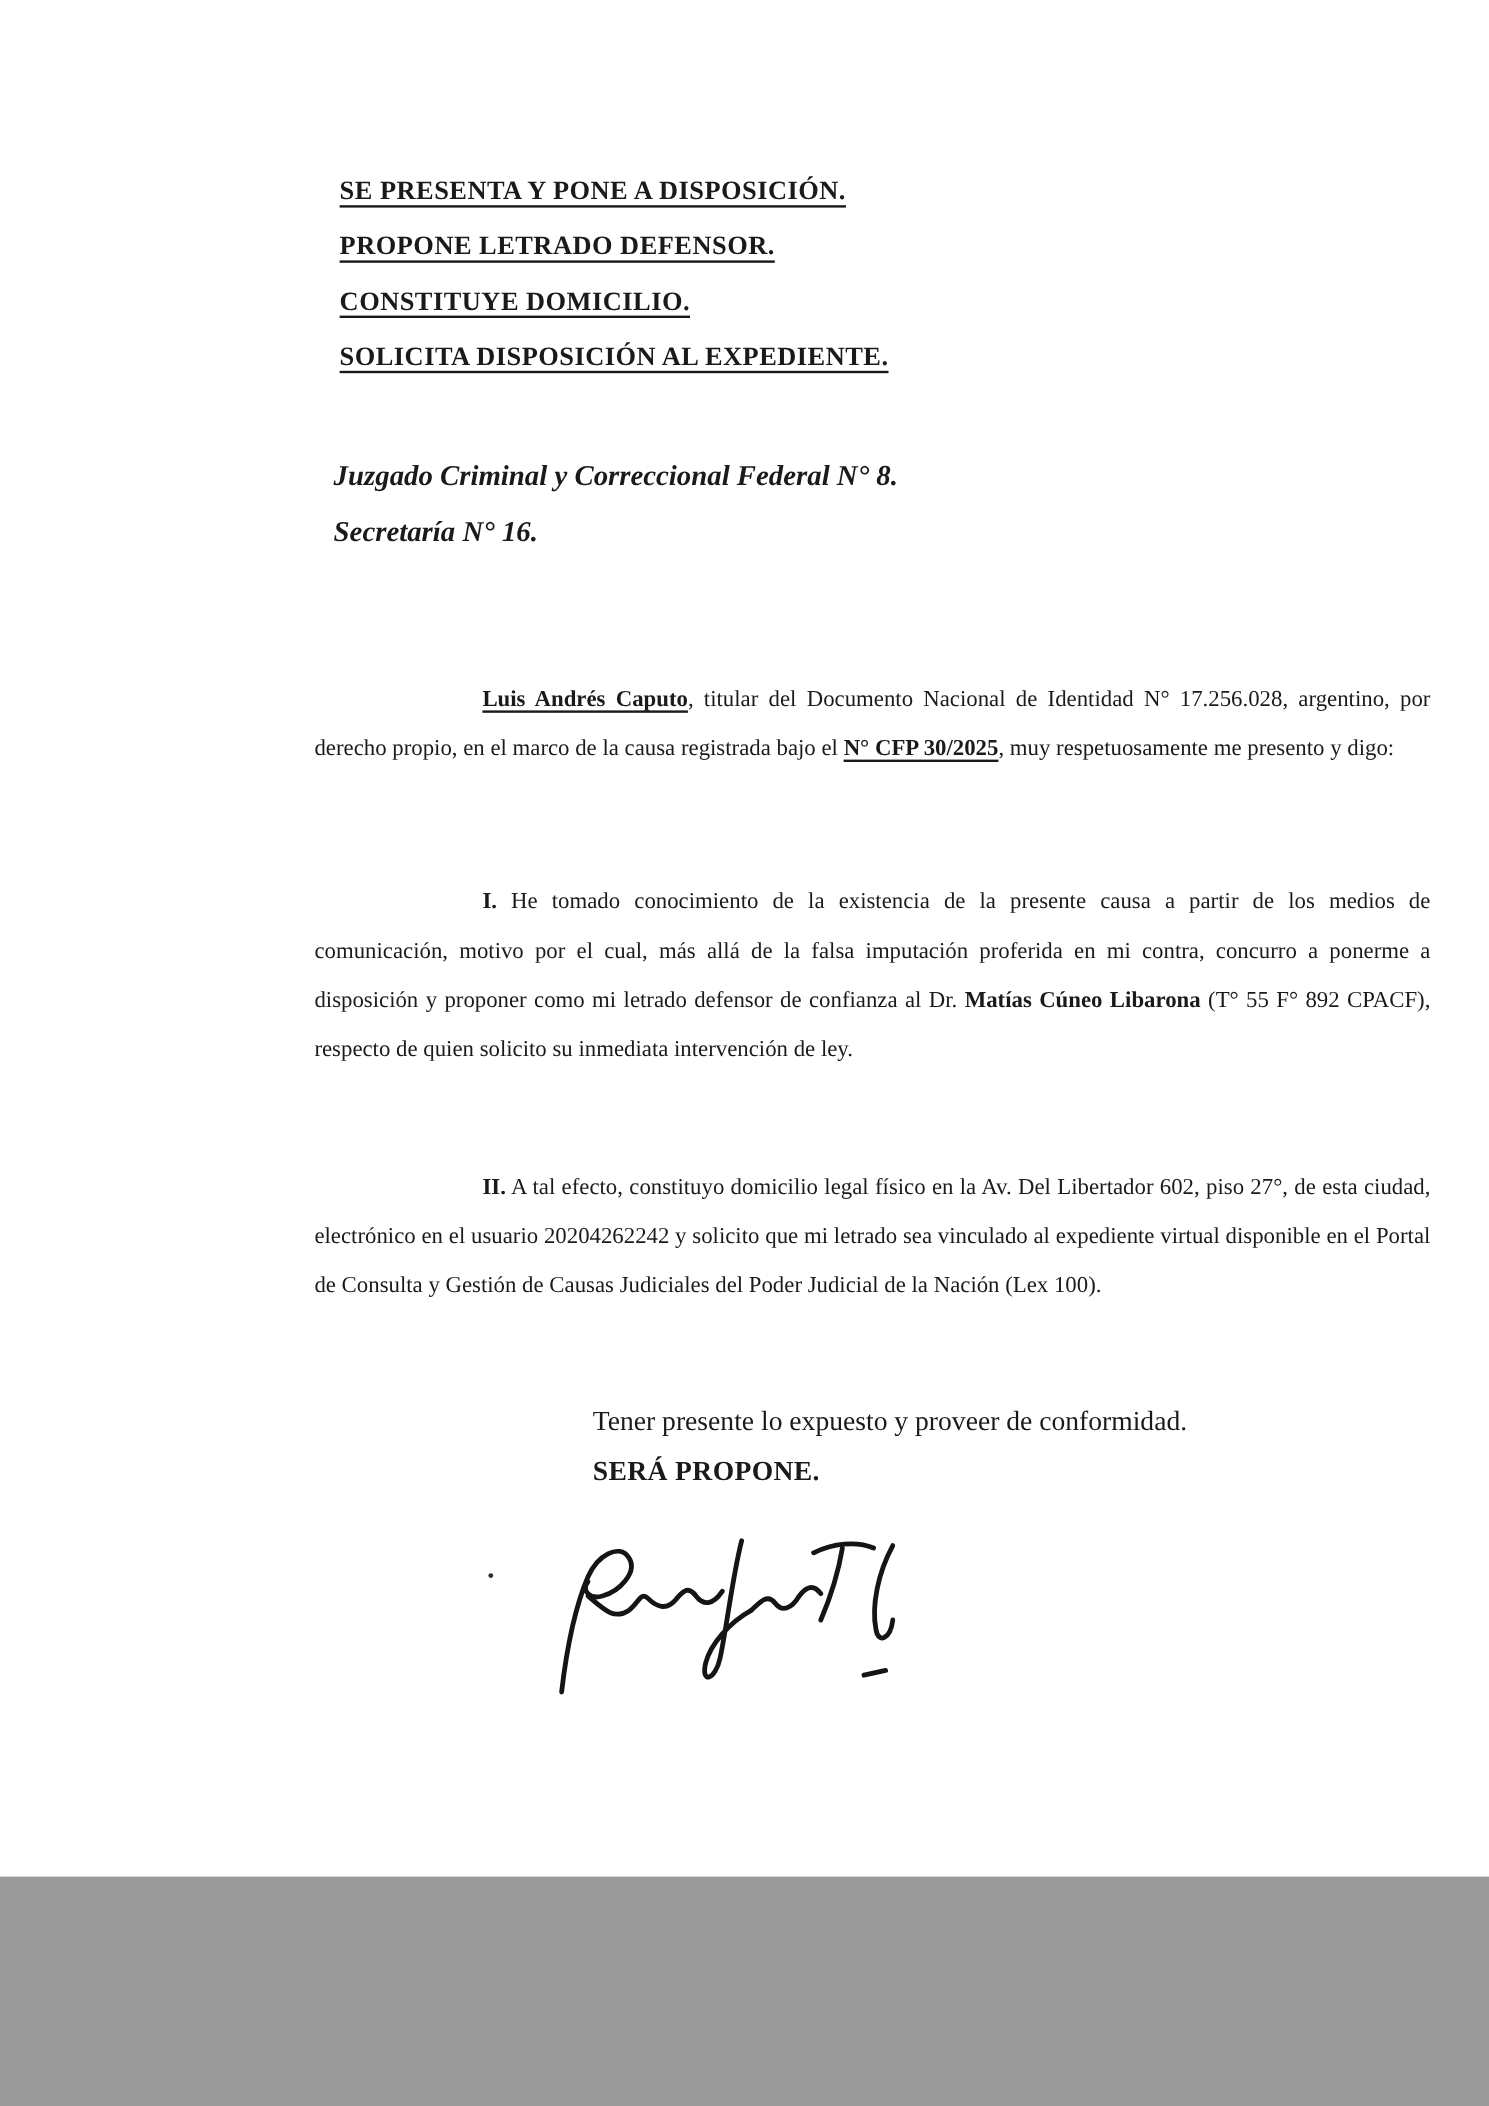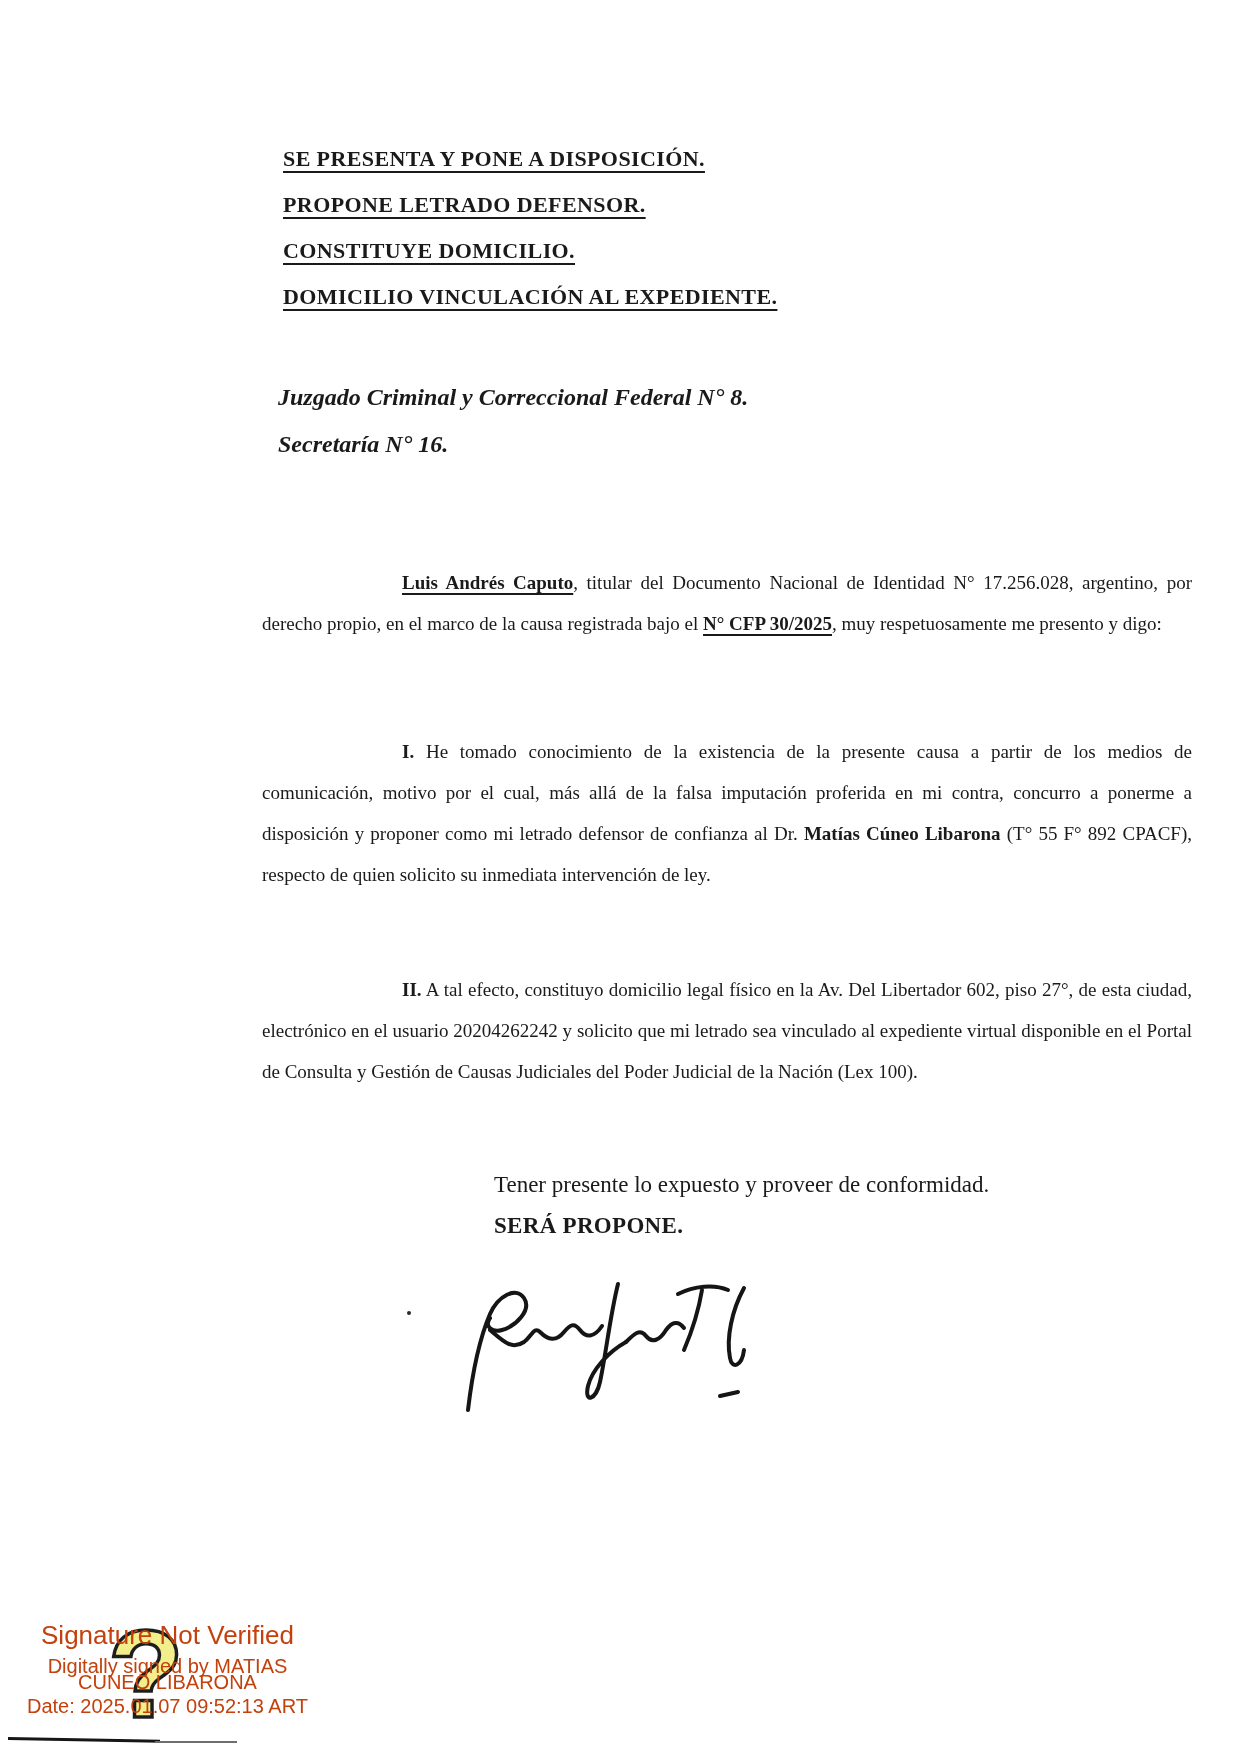--- a/index.html
+++ b/index.html
@@ -1,18 +1,18 @@
 <!DOCTYPE html>
 <html lang="es"><head>
 <meta charset="utf-8">
 <style>
   html,body{margin:0;padding:0;background:#9a9a9a;}
   .page{
     position:relative;
-    width:1241px;height:1755px;
+    width:1241px;height:1564px;
     background:#ffffff;
     margin:0 auto;
     font-family:"Liberation Serif", serif;
     color:#1a1a1a;
     overflow:hidden;
   }
   
   .title-block{position:absolute;left:283px;top:136px;}
   .title-line{
     font-weight:bold;font-size:22px;line-height:46px;
@@ -73,21 +73,21 @@
 </style>
 </head>
 <body>
 
 <div class="page">
 
   <div class="title-block">
     <div class="title-line">SE PRESENTA Y PONE A DISPOSICIÓN.</div>
     <div class="title-line">PROPONE LETRADO DEFENSOR.</div>
     <div class="title-line">CONSTITUYE DOMICILIO.</div>
-    <div class="title-line">DOMICILIO VINCULACIÓN AL EXPEDIENTE.</div>
+    <div class="title-line">SOLICITA DISPOSICIÓN AL EXPEDIENTE.</div>
   </div>
 
   <div class="court-block">
     <div class="court-line">Juzgado Criminal y Correccional Federal N° 8.</div>
     <div class="court-line">Secretaría N° 16.</div>
   </div>
 
   <p class="body-par p-intro"><span class="bu">Luis Andrés Caputo</span><span>, titular del Documento Nacional de Identidad N° 17.256.028, argentino, por derecho propio, en el marco de la causa registrada bajo el </span><span class="bu">N° CFP 30/2025</span><span>, muy respetuosamente me presento y digo:</span></p>
 
   <p class="body-par p-sec1"><span class="b">I.</span><span> He tomado conocimiento de la existencia de la presente causa a partir de los medios de comunicación, motivo por el cual, más allá de la falsa imputación proferida en mi contra, concurro a ponerme a disposición y proponer como mi letrado defensor de confianza al Dr. </span><span class="b">Matías Cúneo Libarona</span><span> (T° 55 F° 892 CPACF), respecto de quien solicito su inmediata intervención de ley.</span></p>

